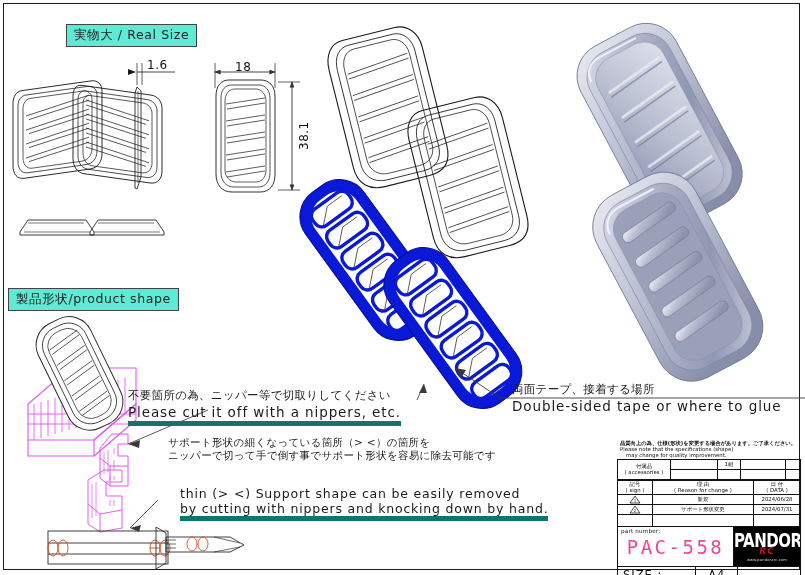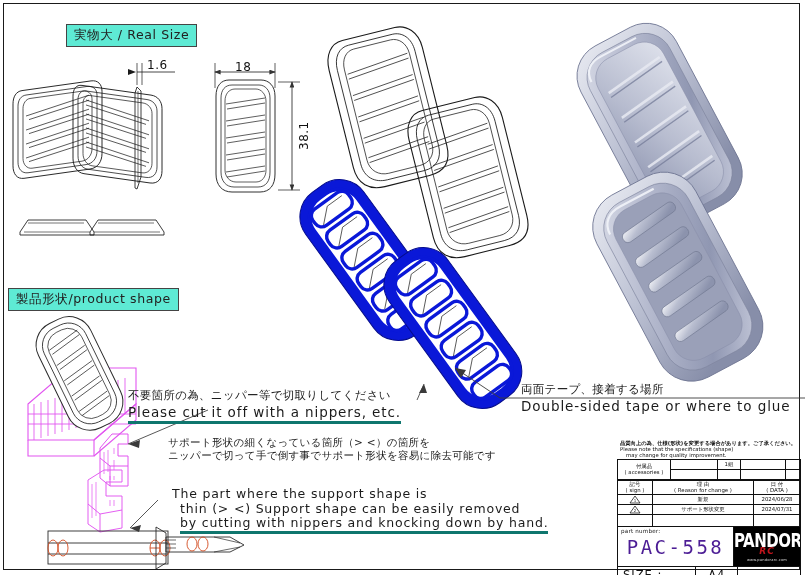--- a/index.html
+++ b/index.html
@@ -54,21 +54,21 @@
   }
   .anno .en {
     font-size: 13.5px;
     font-family: "DejaVu Sans", sans-serif;
     letter-spacing: 0.9px;
     display: block;
     margin-top: 1px;
   }
   .anno.small .jp { font-size: 10.5px; line-height: 12.5px; }
   .anno.small .en { font-size: 12.5px; line-height: 13.5px; letter-spacing: 0.8px;}
-  .underline-txt { border-bottom: 3px solid #0f766e; padding-bottom: 1px; display: inline-block;}
+  .underline-txt { border-bottom: 5px solid #0f766e; padding-bottom: 1px; display: inline-block;}
 
   
   .dimtxt {
     position: absolute;
     font-size: 12px;
     font-family: "DejaVu Sans", sans-serif;
     color: #111;
     letter-spacing: 0.5px;
   }
   .dimtxt.vert {
@@ -132,21 +132,21 @@
     font-size: 5.6px;
     padding: 1px 0 0 3px;
     letter-spacing: 0.2px;
   }
   .pn-value {
     font-size: 19px;
     text-align: center;
     letter-spacing: 2.5px;
     font-family: "DejaVu Sans Mono", monospace;
     line-height: 26px;
-    color: #4c1d95;
+    color: #ec4899;
   }
   .pn-logo {
     width: 66px;
     background: #000;
     position: relative;
     overflow: hidden;
   }
   .logo-text {
     color: #fff;
     font-family: "DejaVu Sans", sans-serif;
@@ -567,26 +567,25 @@
     <span class="jp">不要箇所の為、ニッパー等で切取りしてください</span>
     <span class="en underline-txt">Please cut it off with a nippers, etc.</span>
   </div>
 
   <div class="anno small" style="left:168px; top:436px;">
     <span class="jp">サポート形状の細くなっている箇所（&gt;  &lt;）の箇所を</span>
     <span class="jp">ニッパーで切って手で倒す事でサポート形状を容易に除去可能です</span>
   </div>
 
   <div class="anno small" style="left:172px; top:486px;">
-    <span class="en">The part where the support shape is</span>
     <span class="en" style="margin-left:8px;">thin (&gt; &lt;) Support shape can be easily removed</span>
     <span class="en underline-txt" style="margin-left:8px;">by cutting with nippers and knocking down by hand.</span>
   </div>
 
-  <div class="anno" style="left:512px; top:382px;margin-left:9px;">
+  <div class="anno" style="left:512px; top:382px;">
     <span class="jp">両面テープ、接着する場所</span>
     <span class="en">Double-sided tape or where to glue</span>
   </div>
 
   <div id="titleblock">
 
     <div class="tb-note">
       <div class="l1">品質向上の為、仕様(形状)を変更する場合があります。ご了承ください。</div>
       <div>Please note that the specifications (shape)</div>
       <div style="padding-left:6px;">may change for quality improvement.</div>

